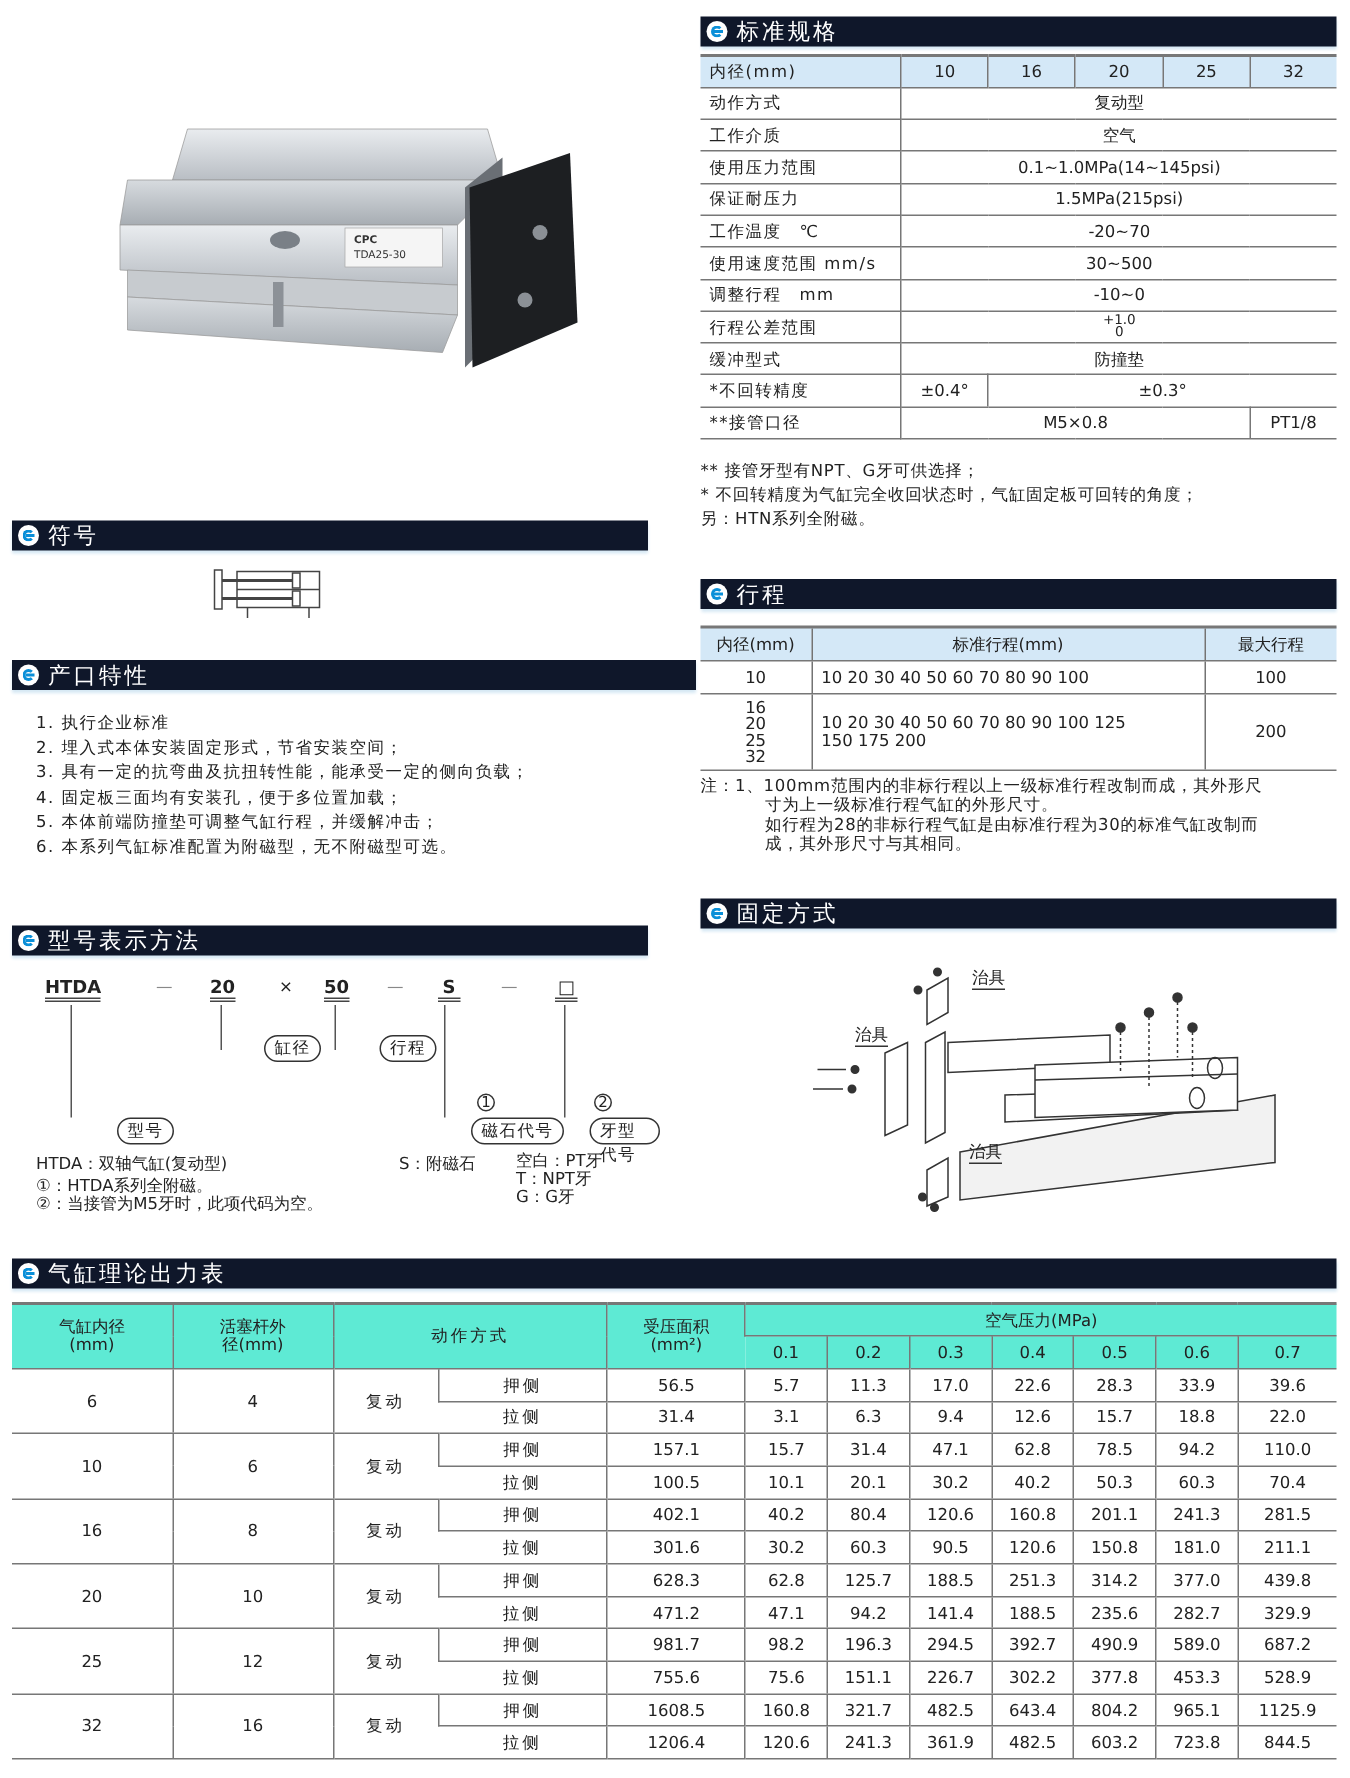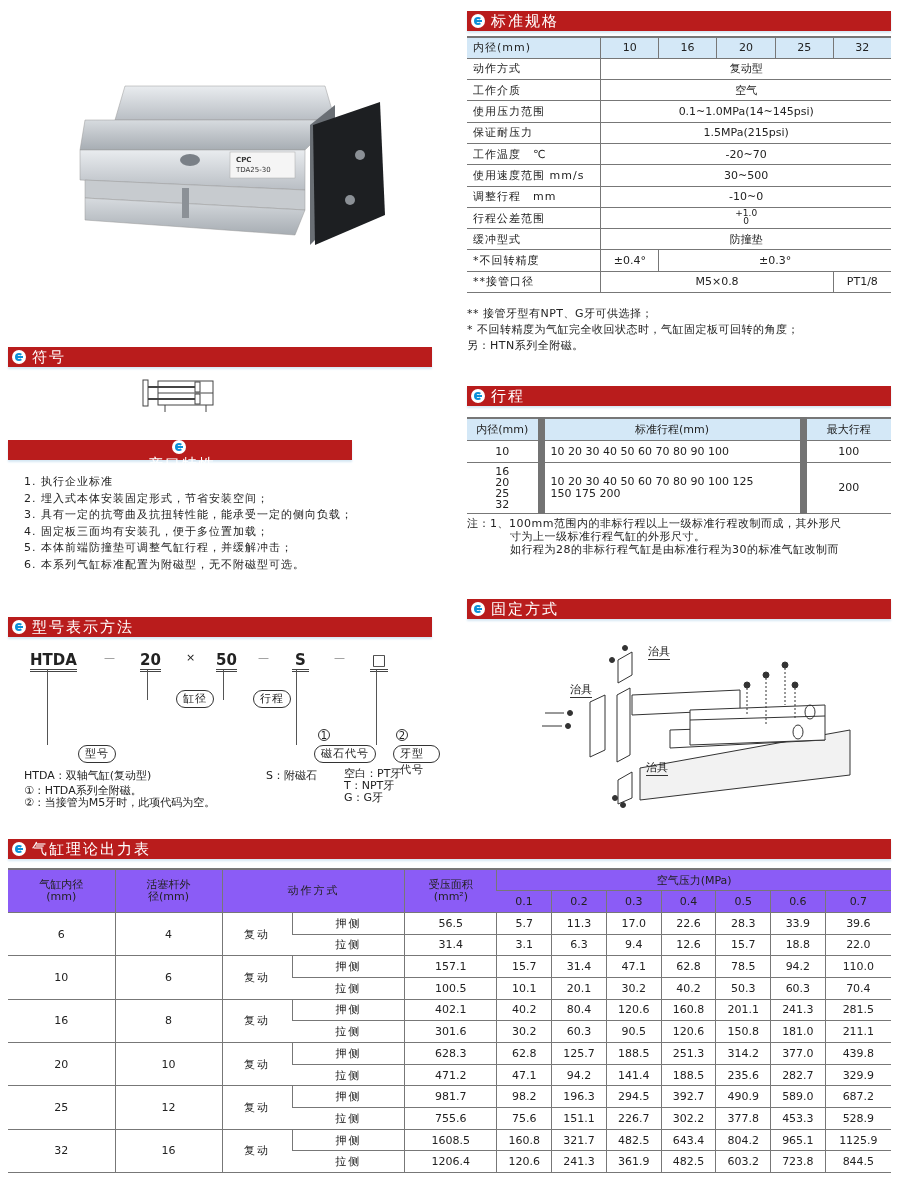--- a/index.html
+++ b/index.html
@@ -3,21 +3,21 @@
 <meta charset="utf-8">
 <style>
   * { box-sizing: border-box; margin: 0; padding: 0; }
   body {
     width: 900px; height: 1185px; background: #ffffff; position: relative;
     font-family: "DejaVu Sans", "Liberation Sans", sans-serif; color: #222;
     overflow: hidden;
   }
   .abs { position: absolute; }
   .sec-head {
-    position: absolute; height: 20px; background: #b91c1c;
+    position: absolute; height: 20px; background: #0f172a;
     color: #fff; font-size: 15px; line-height: 20px; padding-left: 4px;
     display: flex; align-items: center; letter-spacing: 2px;
     box-shadow: 0 2px 2px #d6e8f4;
   }
   .sec-head .c-icon {
     width: 14px; height: 14px; border-radius: 50%; background: #fff;
     margin-right: 6px; position: relative; flex: none;
   }
   .sec-head .c-icon::after {
     content: ""; position: absolute; left: 3px; top: 3px; width: 8px; height: 8px;
@@ -35,36 +35,36 @@
   .spec td.lbl { text-align: left; width: 132px; border-right: 1px solid #777; letter-spacing: 1px; }
   .spec tr.hd td { background: #d4e8f7; border-top: 2px solid #777; }
   .spec tr.hd td + td { border-left: 1px solid #777; }
   .spec td.bl { border-left: 1px solid #777; }
   .sup-tol { display: inline-block; line-height: 8px; font-size: 9px; text-align: center; }
   .note { position: absolute; font-size: 11px; line-height: 16px; letter-spacing: 0.5px; }
   
   .stroke { position: absolute; left: 467px; top: 417px; width: 424px; }
   .stroke td { border-bottom: 1px solid #777; padding: 2px 6px; text-align: center; }
   .stroke tr.hd td { background: #d4e8f7; border-top: 2px solid #777; height: 22px; }
-  .stroke td + td { border-left: 7px solid #737373; }
+  .stroke td + td { border-left: 1px solid #737373; }
   .stroke td.left { text-align: left; }
   
   .features { position: absolute; left: 24px; top: 474px; font-size: 11px; line-height: 16.5px; letter-spacing: 1px; }
   
   .mc { position: absolute; font-size: 11px; }
-  .mc-code { font-weight: bold; font-size: 15px; }
+  .mc-code { font-weight: bold; font-size: 12px; }
   .uline { border-bottom: 3px double #444; }
   .vline { position: absolute; width: 1px; background: #555; }
   .pill { position: absolute; border: 1px solid #333; border-radius: 9px; padding: 0 6px; font-size: 11px; height: 18px; line-height: 16px; letter-spacing: 1px; margin-left: 48px; }
   .circnum { position: absolute; font-size: 10px; width: 12px; height: 12px; border: 1px solid #333; border-radius: 50%; text-align: center; line-height: 11px; }
   
   .force { position: absolute; left: 8px; top: 868px; width: 883px; }
   .force td { border-bottom: 1px solid #777; text-align: center; height: 21.7px; font-size: 11px; }
   .force td + td { border-left: 1px solid #777; }
-  .force tr.hd td { background: #8b5cf6; }
+  .force tr.hd td { background: #5eead4; }
   .force tr.hd1 td { border-top: 2px solid #777; }
 </style>
 </head>
 <body>
 
 <div class="abs" style="left:70px;top:80px;width:330px;height:180px;">
   <svg width="330" height="180" viewBox="0 0 330 180">
     <defs>
       <linearGradient id="alu" x1="0" y1="0" x2="0" y2="1">
         <stop offset="0" stop-color="#e9ecef"></stop>
@@ -173,21 +173,21 @@
     <line x1="18" y1="15" x2="73" y2="15" stroke="#444" stroke-width="1"></line>
     <line x1="8" y1="9" x2="55" y2="9" stroke="#444" stroke-width="2"></line>
     <line x1="8" y1="21" x2="55" y2="21" stroke="#444" stroke-width="2"></line>
     <rect x="55" y="4" width="5" height="10" fill="none" stroke="#444"></rect>
     <rect x="55" y="16" width="5" height="10" fill="none" stroke="#444"></rect>
     <line x1="25" y1="27" x2="25" y2="34" stroke="#444"></line>
     <line x1="66" y1="27" x2="66" y2="34" stroke="#444"></line>
   </svg>
 </div>
 
-<div class="sec-head" style="left:8px;top:440px;width:344px;flex-direction:column;">
+<div class="sec-head" style="left:8px;top:440px;width:456px;">
   <span class="c-icon"></span>
   <span>产口特性</span>
 </div>
 <div class="features">
   <div>1. 执行企业标准</div>
   <div>2. 埋入式本体安装固定形式，节省安装空间；</div>
   <div>3. 具有一定的抗弯曲及抗扭转性能，能承受一定的侧向负载；</div>
   <div>4. 固定板三面均有安装孔，便于多位置加载；</div>
   <div>5. 本体前端防撞垫可调整气缸行程，并缓解冲击；</div>
   <div>6. 本系列气缸标准配置为附磁型，无不附磁型可选。</div>
@@ -217,20 +217,21 @@
     <td class="left" style="white-space:pre-line;line-height:12px;">10 20 30 40 50 60 70 80 90 100 125
 150 175 200</td>
     <td>200</td>
   </tr>
 </tbody>
   </table>
 <div class="note" style="left:467px;top:517px;line-height:13px;">
   <div>注：1、100mm范围内的非标行程以上一级标准行程改制而成，其外形尺</div>
   <div style="padding-left:43px">寸为上一级标准行程气缸的外形尺寸。</div>
   <div style="padding-left:43px">如行程为28的非标行程气缸是由标准行程为30的标准气缸改制而</div>
+  <div style="padding-left:43px">成，其外形尺寸与其相同。</div>
 </div>
 
 <div class="sec-head" style="left:8px;top:617px;width:424px;">
   <span class="c-icon"></span>
   <span>型号表示方法</span>
 </div>
 <div class="abs" style="left:0;top:640px;width:440px;height:160px;">
   <span class="mc mc-code uline" style="left:30px;top:11px;">HTDA</span>
   <span class="mc" style="left:104px;top:11px;color:#888">—</span>
   <span class="mc mc-code uline" style="left:140px;top:11px;">20</span>

